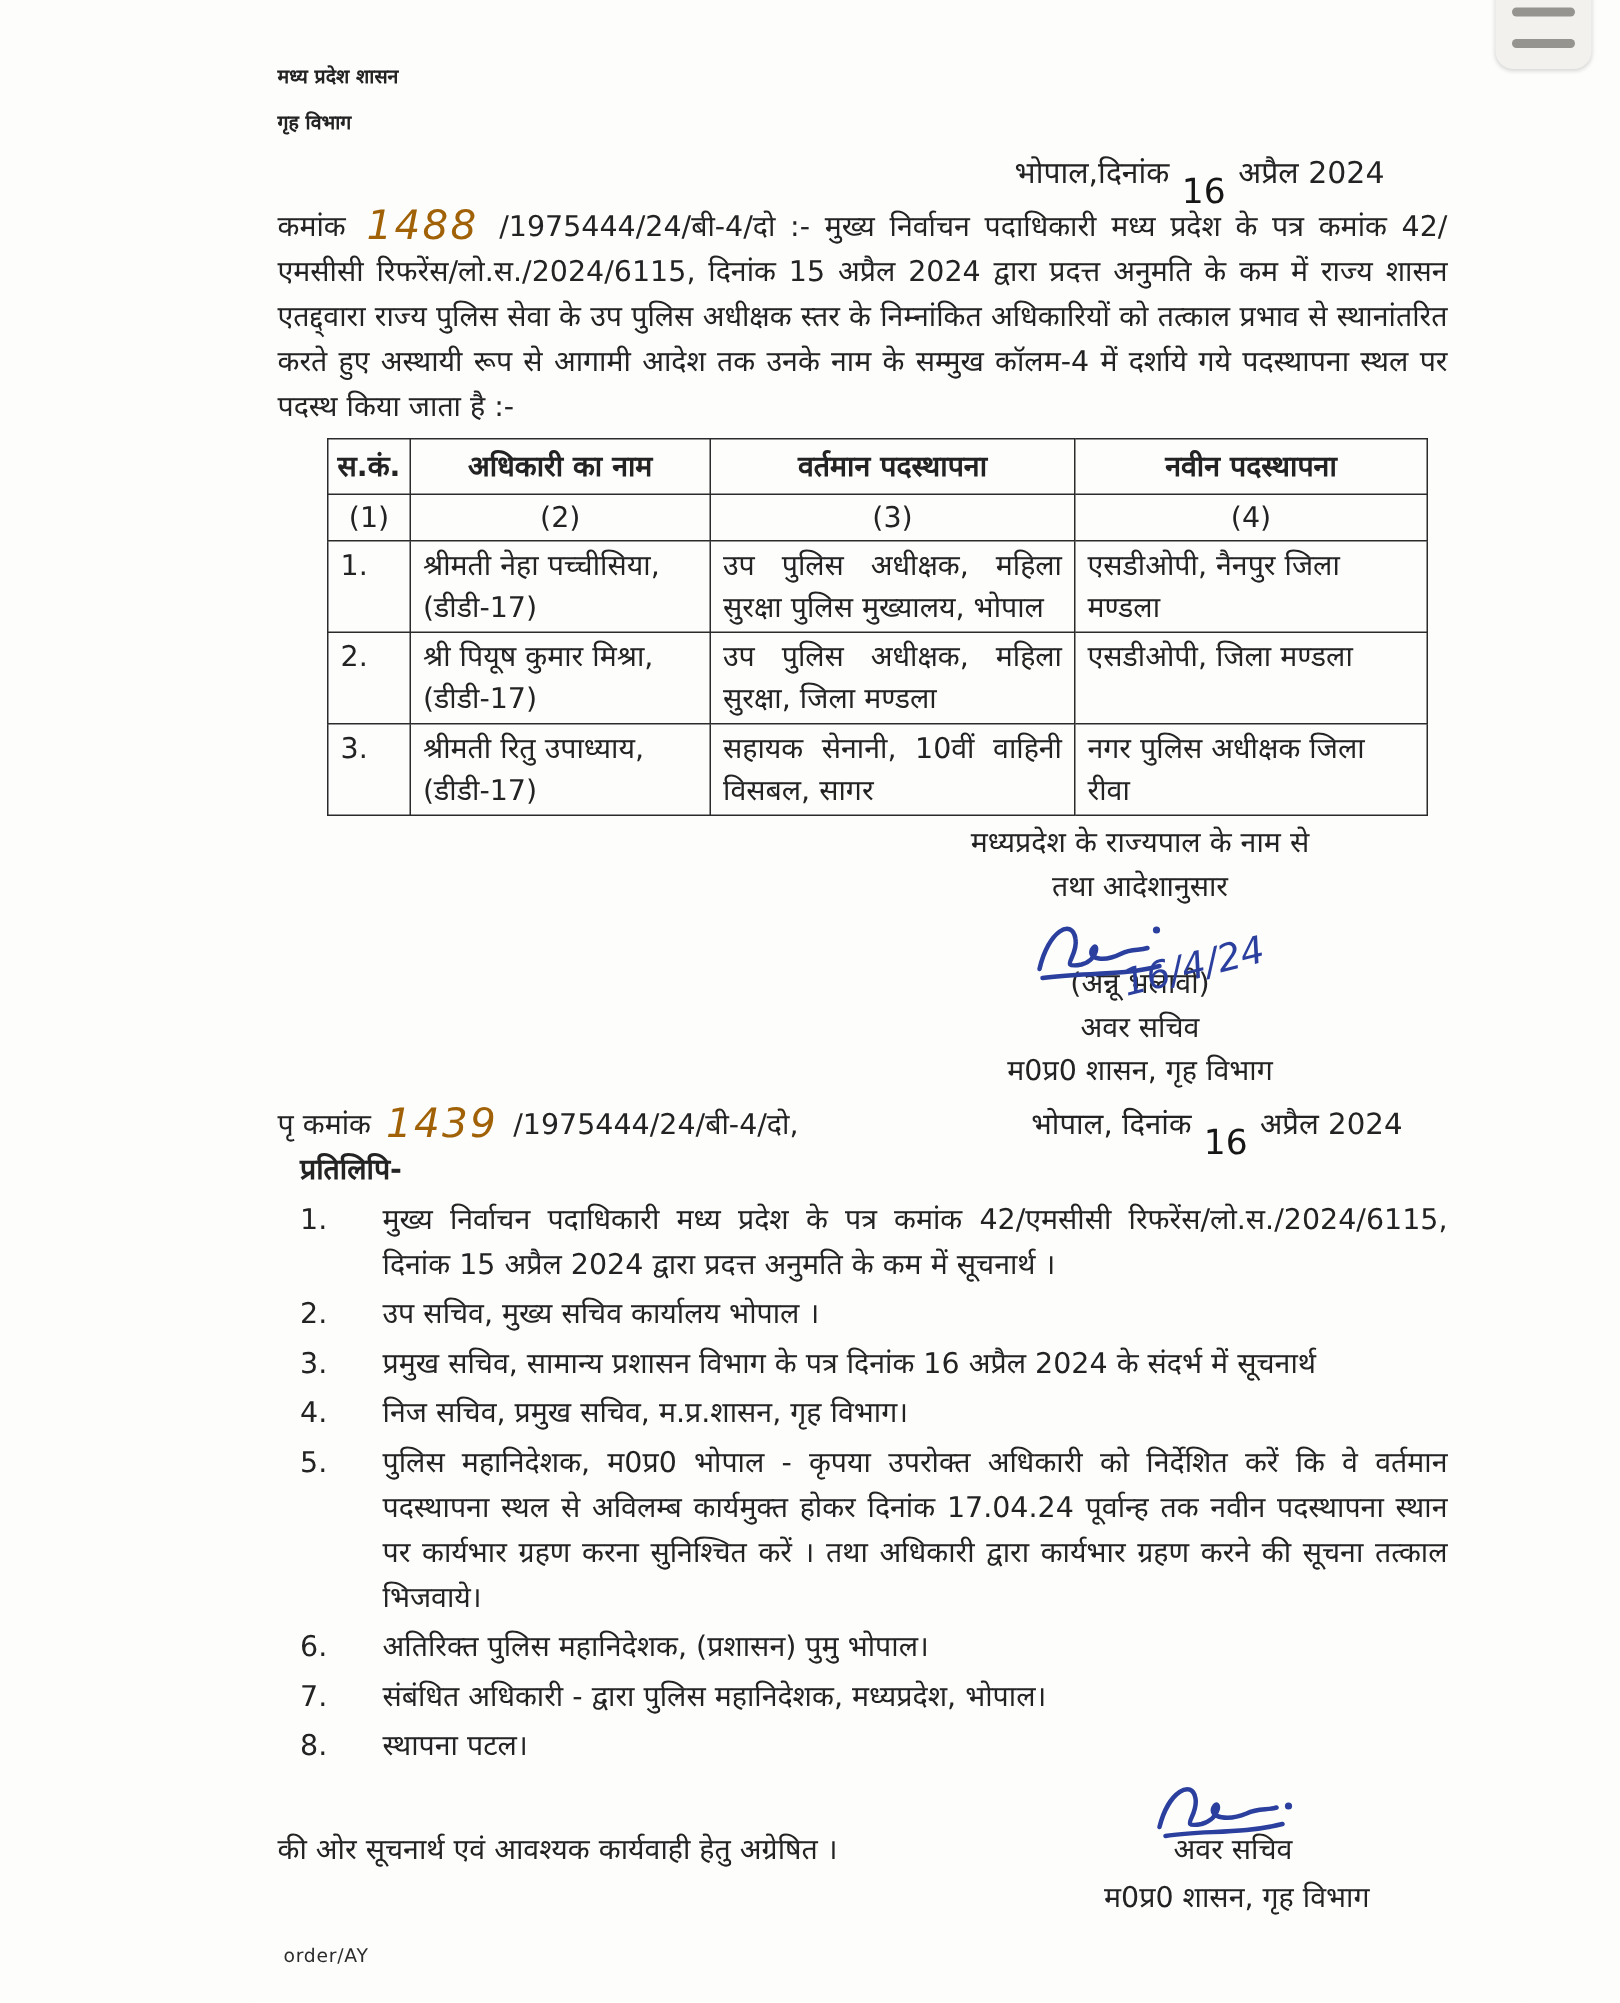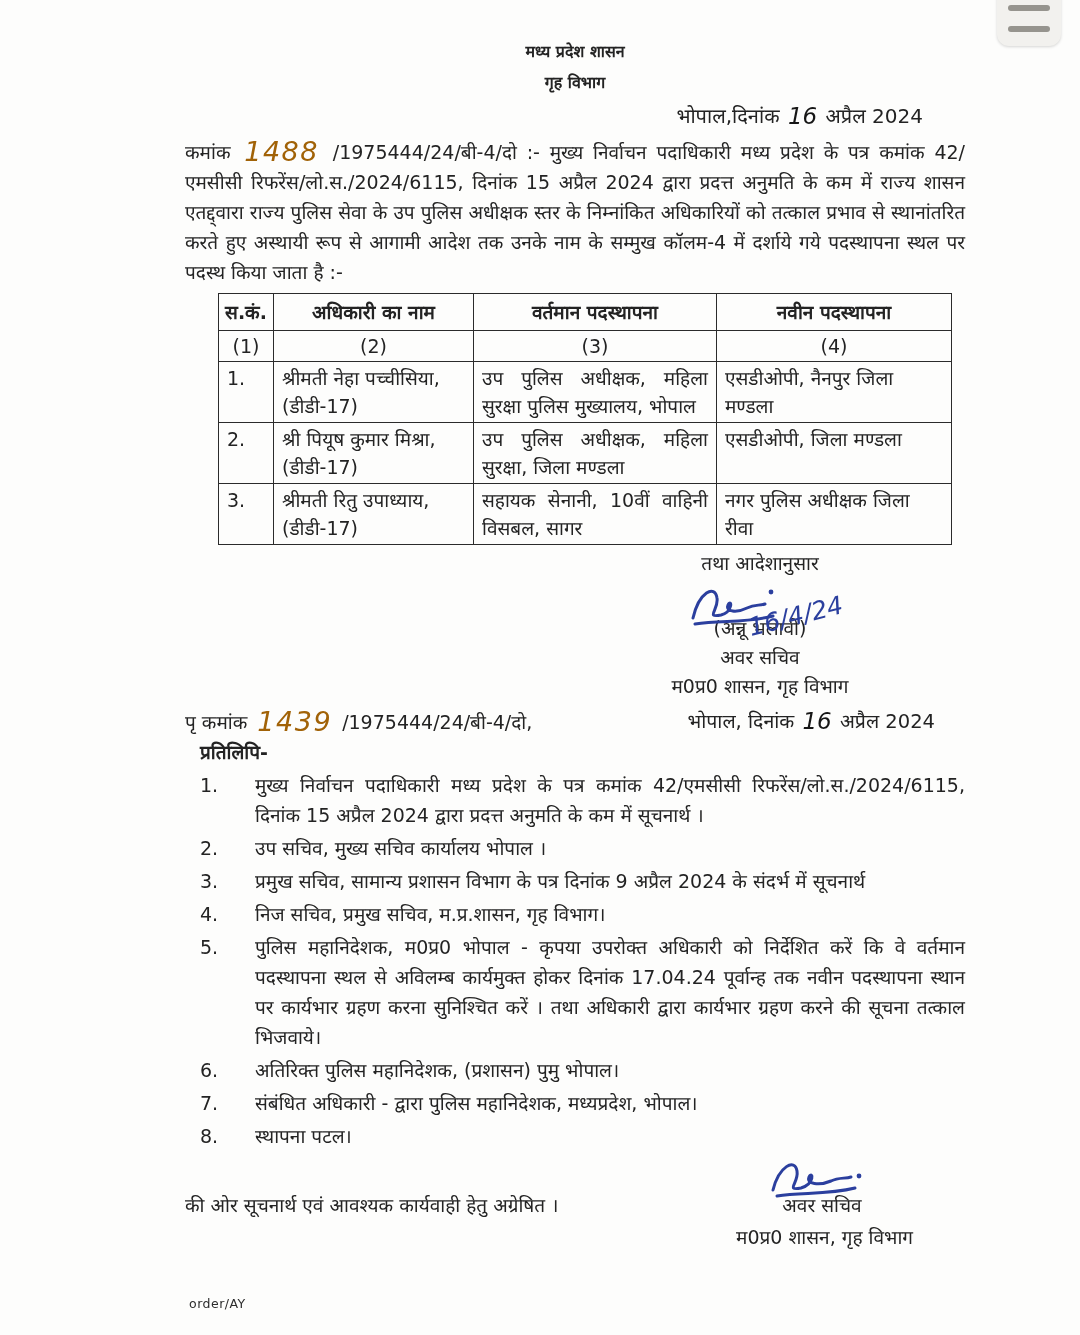--- a/index.html
+++ b/index.html
@@ -5,26 +5,26 @@
   html,body{margin:0;padding:0;background:#ffffff;}
   .page{position:relative;width:1080px;height:1335px;background:#fdfdfc;overflow:hidden;
         font-family:"DejaVu Sans",sans-serif;color:#232323;}
   
   .menu-btn{position:absolute;top:-14px;right:19px;width:64px;height:60px;background:#f2f1ee;
             border-radius:12px;box-shadow:0 1px 3px rgba(0,0,0,.16);cursor:pointer;}
   .menu-bar{position:absolute;left:11px;width:42px;height:6px;background:#96948e;border-radius:3px;}
   .menu-bar.b1{top:19px}.menu-bar.b2{top:40px}
 
   .content{position:absolute;left:185px;top:36px;width:780px;font-size:19px;line-height:30px;}
-  .hdr{text-align:center;font-weight:bold;font-size:16px;line-height:31px;}
+  .hdr{text-align:left;font-weight:bold;font-size:13px;line-height:31px;}
   .hdr .ul{text-decoration:underline;text-decoration-color:#8a8a8a;text-underline-offset:4px;text-decoration-thickness:1px;}
   .dateline{text-align:right;font-size:20px;margin-top:2px;padding-right:42px;}
 
   .hw{font-style:italic;font-size:27px;letter-spacing:1.5px;padding:0 4px;position:relative;top:2px;color:#a16207;}
-  .hw-sm{font-style:italic;font-size:23px;padding:0 2px;position:relative;top:1px;color:#161616;}
+  .hw-sm{font-size:23px;padding:0 2px;position:relative;top:13px;color:#161616;}
 
   .order-p{text-align:justify;margin-top:4px;line-height:30px;}
 
   table.tbl{border-collapse:collapse;width:733px;margin:6px 0 0 33px;table-layout:fixed;border-radius:23px;}
   .tbl th,.tbl td{border:1.6px solid #2b2b2b;padding:2px 8px;vertical-align:top;font-size:19px;line-height:28px;}
   .tbl thead th{text-align:center;font-weight:bold;padding:4px 4px;}
   .tbl tr.nums td{text-align:center;padding:1px 4px;}
 
   .sig1{width:330px;margin:4px 40px 0 auto;text-align:center;line-height:29px;}
   .sig-wrap{height:44px;margin:0 0 -8px 0;position:relative;}
@@ -118,20 +118,21 @@
         <tr>
           <td>3.</td>
           <td>श्रीमती रितु उपाध्याय, (डीडी-17)</td>
           <td class="just">सहायक सेनानी, 10वीं वाहिनी विसबल, सागर</td>
           <td>नगर पुलिस अधीक्षक जिला रीवा</td>
         </tr>
       </tbody>
     </table>
 
     <div class="sig1">
+      <div>मध्यप्रदेश के राज्यपाल के नाम से</div>
       <div>तथा आदेशानुसार</div>
       <div class="sig-wrap">
         <svg class="sig" width="210" height="62" viewBox="0 0 210 62">
           <path class="ink" d="M38 40 C44 14 60 6 62 20 C64 32 50 40 66 37 C78 34 77 20 73 27 C70 34 82 35 92 30 C100 26 104 28 110 26"></path>
           <path class="ink" d="M40 46 C66 42 92 45 118 38"></path>
           <circle cx="116" cy="14" r="2.4" fill="#2b3f9e"></circle>
           <text class="ink-text" x="96" y="58" transform="rotate(-14 96 58)">16/4/24</text>
         </svg>
       </div>
       <div>(अन्नू भलावी)</div>
@@ -158,21 +159,21 @@
       <div class="li">
         <span class="num">1.</span>
         <span class="txt just">मुख्य निर्वाचन पदाधिकारी मध्य प्रदेश के पत्र कमांक 42/एमसीसी रिफरेंस/लो.स./2024/6115, दिनांक 15 अप्रैल 2024 द्वारा प्रदत्त अनुमति के कम में सूचनार्थ ।</span>
       </div>
       <div class="li">
         <span class="num">2.</span>
         <span class="txt">उप सचिव, मुख्य सचिव कार्यालय भोपाल ।</span>
       </div>
       <div class="li">
         <span class="num">3.</span>
-        <span class="txt">प्रमुख सचिव, सामान्य प्रशासन विभाग के पत्र दिनांक 9 अप्रैल 2024 के संदर्भ में सूचनार्थ</span>
+        <span class="txt">प्रमुख सचिव, सामान्य प्रशासन विभाग के पत्र दिनांक 16 अप्रैल 2024 के संदर्भ में सूचनार्थ</span>
       </div>
       <div class="li">
         <span class="num">4.</span>
         <span class="txt">निज सचिव, प्रमुख सचिव, म.प्र.शासन, गृह विभाग।</span>
       </div>
       <div class="li">
         <span class="num">5.</span>
         <span class="txt just">पुलिस महानिदेशक, म0प्र0 भोपाल - कृपया उपरोक्त अधिकारी को निर्देशित करें कि वे वर्तमान पदस्थापना स्थल से अविलम्ब कार्यमुक्त होकर दिनांक 17.04.24 पूर्वान्ह तक नवीन पदस्थापना स्थान पर कार्यभार ग्रहण करना सुनिश्चित करें । तथा अधिकारी द्वारा कार्यभार ग्रहण करने की सूचना तत्काल भिजवाये।</span>
       </div>
       <div class="li">

